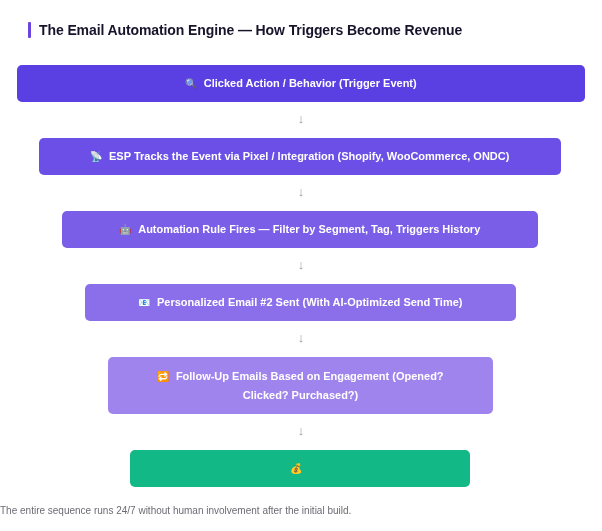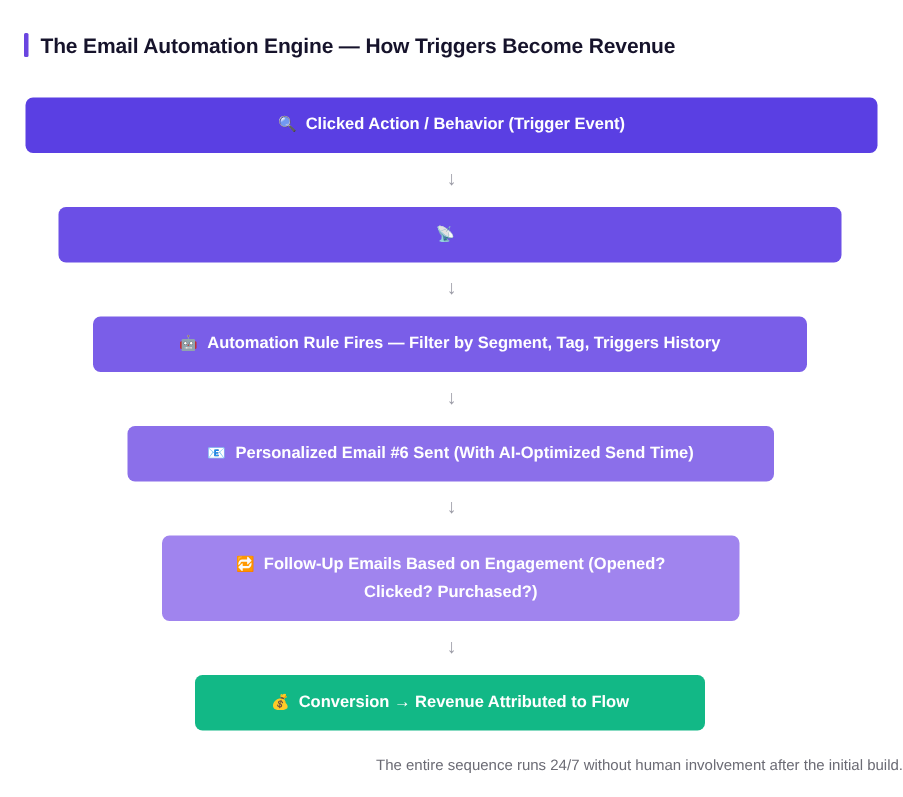--- a/index.html
+++ b/index.html
@@ -1,21 +1,21 @@
 <!DOCTYPE html>
 <html><head>
   <meta charset="utf-8">
   <style>
     html, body { margin: 0; padding: 0; background: #ffffff; }
     body {
       width: 602px; height: 531px; position: relative; overflow: hidden;
       font-family: "Liberation Sans", "DejaVu Sans", sans-serif;
     }
     .title-wrap {
-      position: absolute; left: 16px; top: 22px; height: 16px;
+      position: absolute; left: 28px; top: 22px; height: 16px;
       display: flex; align-items: center;
     }
     .title-bar {
       width: 3px; height: 16px; background: #6a45e0; border-radius: 1px;
       margin-right: 8px;
     }
     .title {
       font-size: 14px; font-weight: bold; color: #16132b; letter-spacing: -0.1px;
       white-space: nowrap;
     }
@@ -25,59 +25,59 @@
       display: flex; align-items: center; justify-content: center;
       text-align: center; line-height: 19px; padding: 0 18px;
     }
     .step .icon { margin-right: 6px; font-size: 10px; font-weight: normal; }
     .arrow {
       position: absolute; left: 290px; width: 22px; text-align: center;
       color: #9a9aa5; font-size: 13px; line-height: 14px;
     }
     .footer {
       position: absolute; left: 0; width: 602px; top: 505px;
-      text-align: right; font-size: 10px; color: #6b6b74;
+      text-align: left; font-size: 10px; color: #6b6b74;
     }
   </style>
 </head>
 <body>
 
 <div class="title-wrap">
   <div class="title-bar"></div>
   <div class="title">The Email Automation Engine — How Triggers Become Revenue</div>
 </div>
 
 <div class="step" style="left:17px; top:65px; width:568px; height:37px; background:#5a3fe3;">
   <span class="icon">🔍</span>
   <span>Clicked Action / Behavior (Trigger Event)</span>
 </div>
 <div class="arrow" style="top:112px;">↓</div>
 
 <div class="step" style="left:39px; top:138px; width:522px; height:37px; background:#6b4fe6;">
   <span class="icon">📡</span>
+  <span>ESP Tracks the Event via Pixel / Integration (Shopify, WooCommerce, ONDC)</span>
 </div>
 <div class="arrow" style="top:185px;">↓</div>
 
 <div class="step" style="left:62px; top:211px; width:476px; height:37px; background:#7a5ee8;">
   <span class="icon">🤖</span>
   <span>Automation Rule Fires — Filter by Segment, Tag, Triggers History</span>
 </div>
 <div class="arrow" style="top:258px;">↓</div>
 
 <div class="step" style="left:85px; top:284px; width:431px; height:37px; background:#8b6fea;">
   <span class="icon">📧</span>
-  <span>Personalized Email #6 Sent (With AI-Optimized Send Time)</span>
+  <span>Personalized Email #2 Sent (With AI-Optimized Send Time)</span>
 </div>
 <div class="arrow" style="top:331px;">↓</div>
 
 <div class="step" style="left:108px; top:357px; width:385px; height:57px; background:#a084ee; padding:0 30px;">
   <span>
     <span class="icon">🔁</span><span>Follow-Up Emails Based on Engagement (Opened? Clicked? Purchased?)</span>
   </span>
 </div>
 <div class="arrow" style="top:424px;">↓</div>
 
 <div class="step" style="left:130px; top:450px; width:340px; height:37px; background:#12b886;">
   <span class="icon">💰</span>
-  <span>Conversion → Revenue Attributed to Flow</span>
 </div>
 
 <div class="footer">The entire sequence runs 24/7 without human involvement after the initial build.</div>
 
 </body></html>

